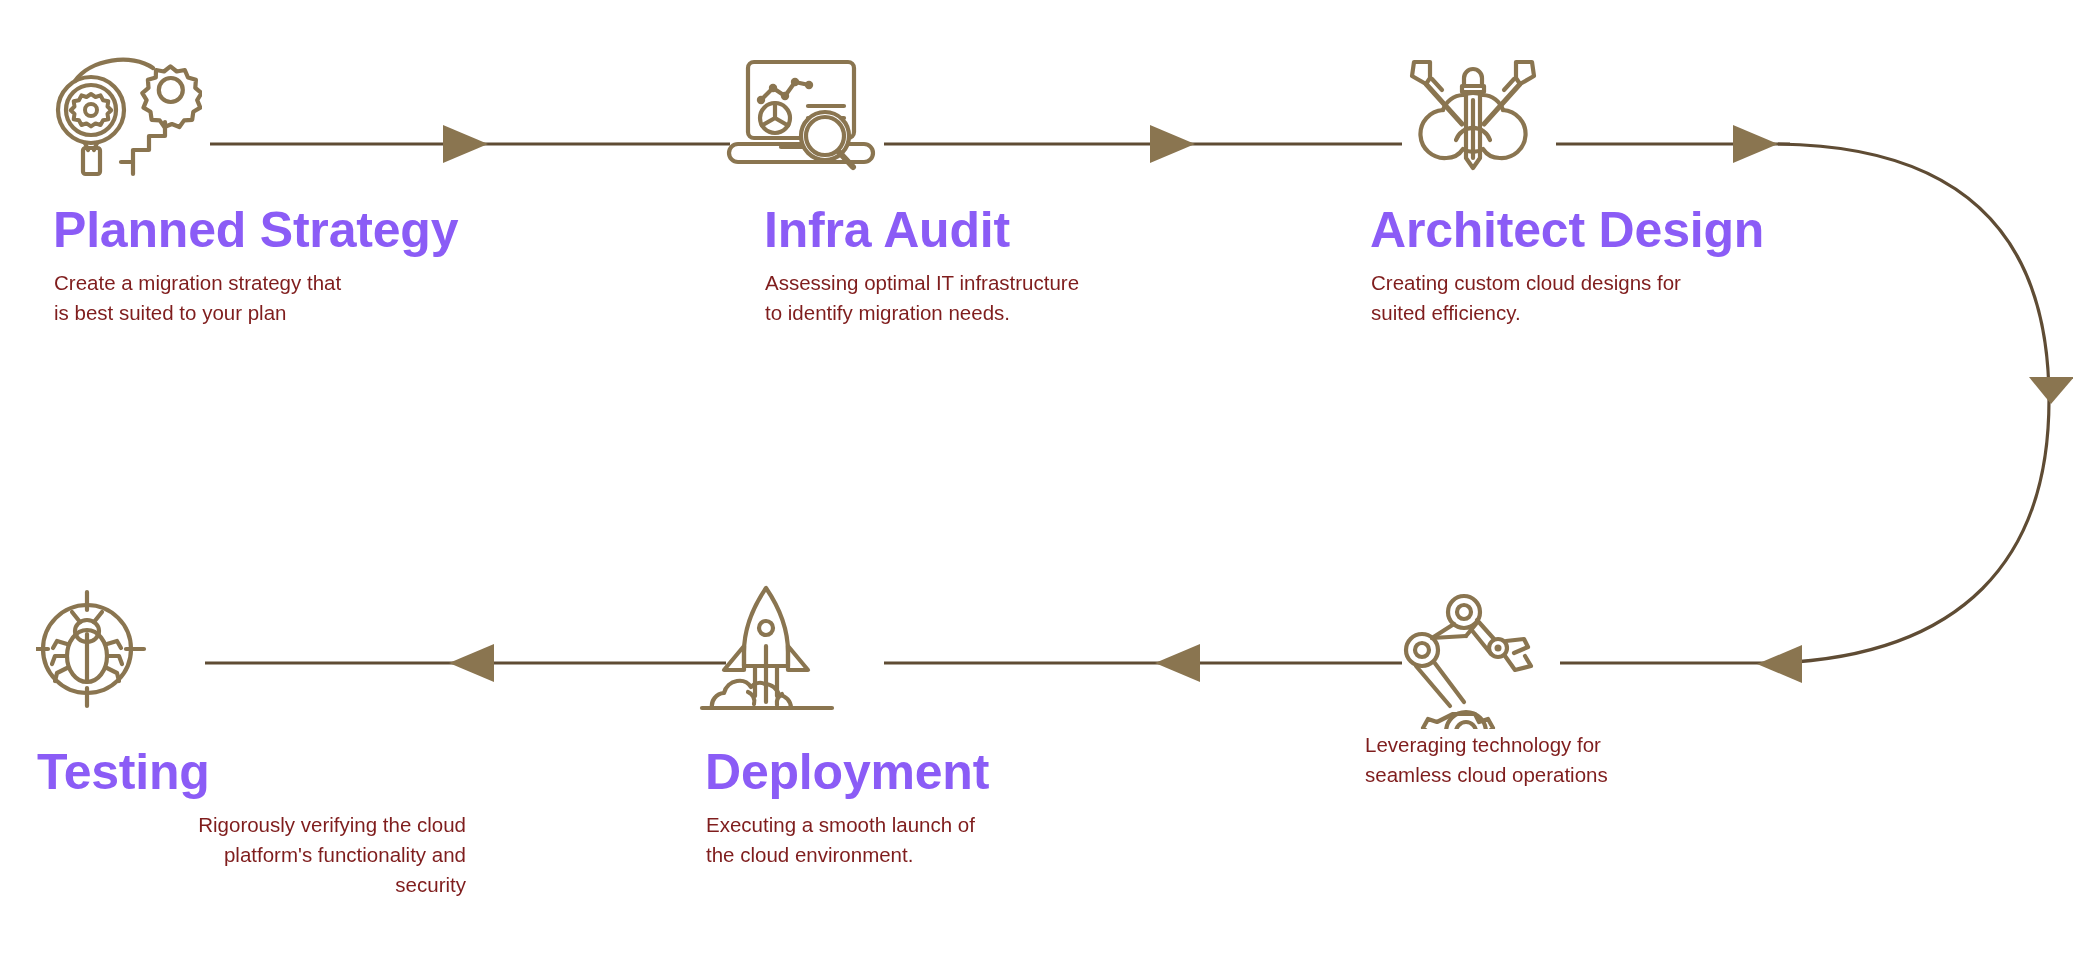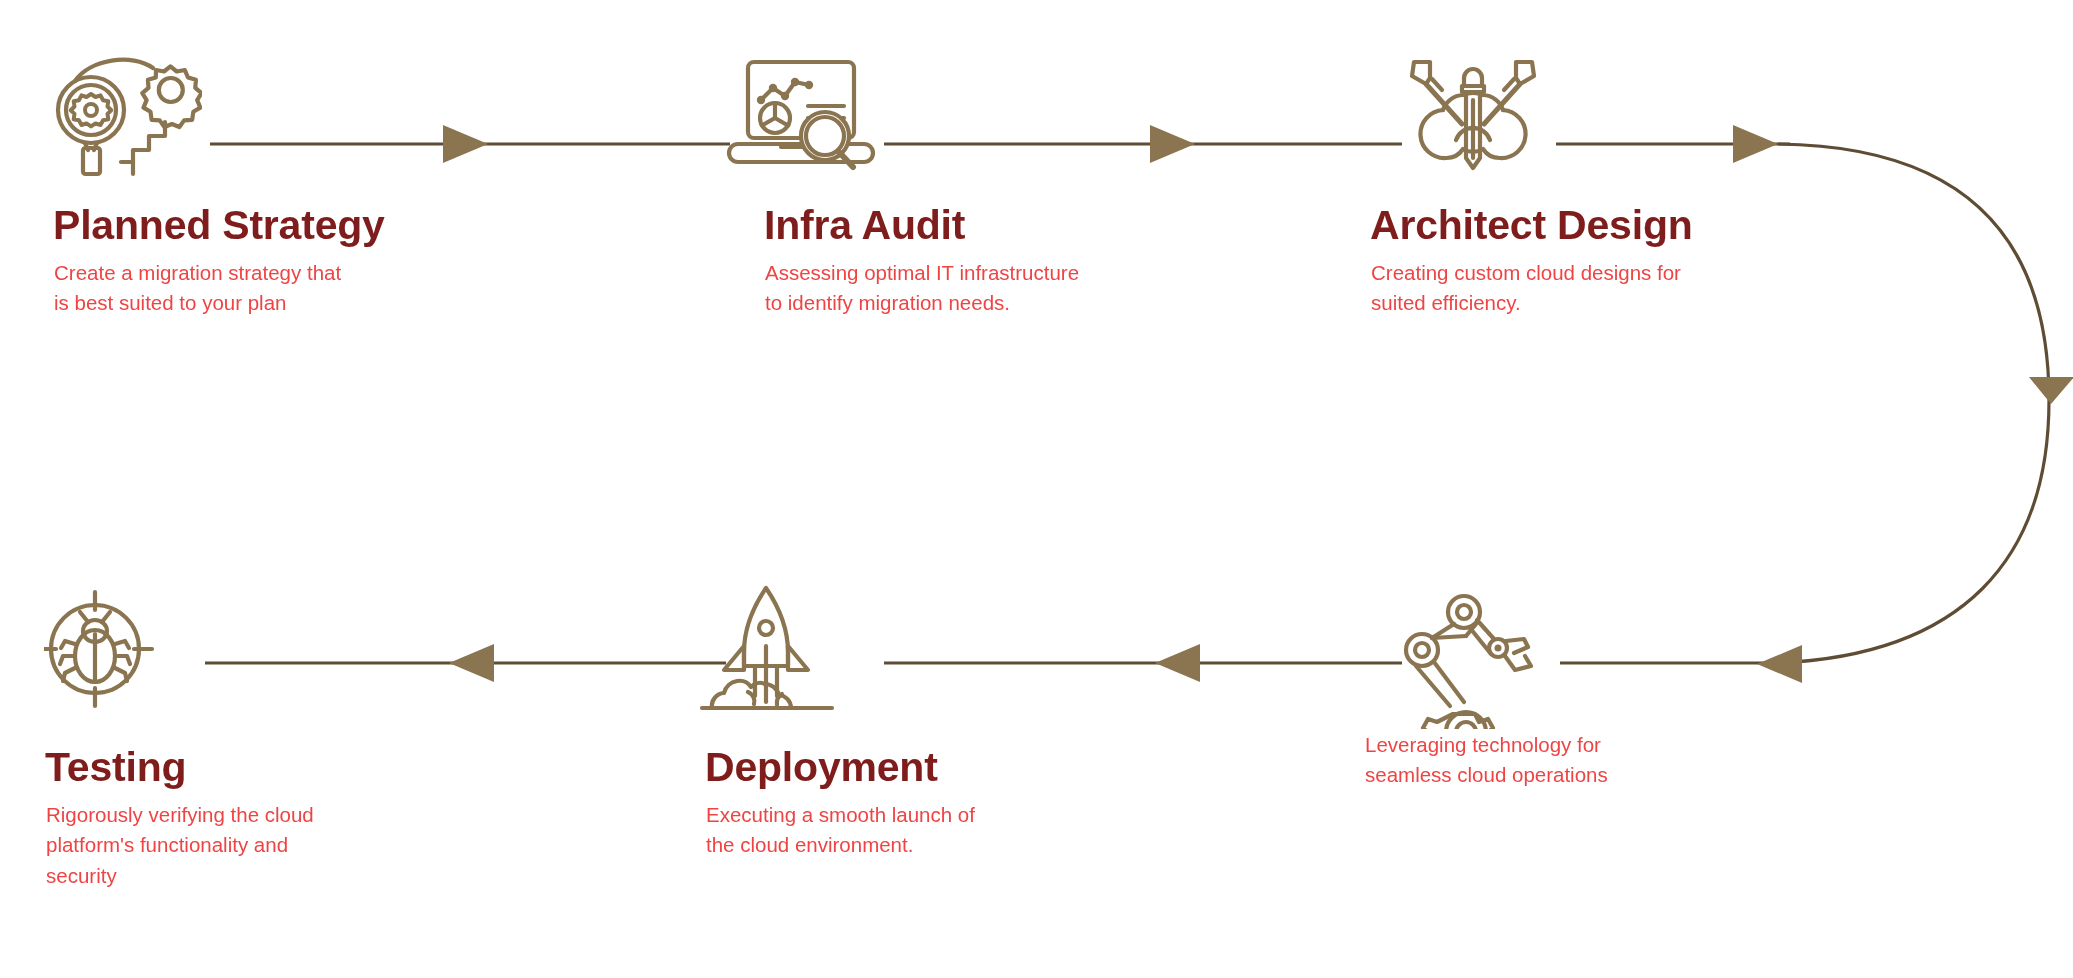--- a/index.html
+++ b/index.html
@@ -37,53 +37,53 @@
   .step-icon {
     height: 135px;
     display: block;
   }
   .step-icon svg {
     display: block;
   }
   .step-title {
     font-family: "Liberation Sans", sans-serif;
     font-weight: bold;
-    font-size: 41px;
+    font-size: 50px;
     line-height: 1.05;
-    color: #7f1d1d;
+    color: #8b5cf6;
     letter-spacing: -0.2px;
     margin: 0;
     white-space: nowrap;
   }
   .step-desc {
     font-family: "Liberation Sans", sans-serif;
     font-weight: normal;
     font-size: 20.5px;
     line-height: 1.48;
-    color: #ef4444;
+    color: #7f1d1d;
     margin: 0;
     white-space: pre-line;
   }
 
   
   #step-strategy   { left: 52px;   top: 48px; }
   #step-strategy   .step-title { margin-top: 21px; margin-left: 1px; }
   #step-strategy   .step-desc  { margin-top: 11px; margin-left: 2px; }
 
   #step-audit      { left: 726px;  top: 48px; }
   #step-audit      .step-title { margin-top: 21px; margin-left: 38px; }
   #step-audit      .step-desc  { margin-top: 11px; margin-left: 39px; }
 
   #step-architect  { left: 1398px; top: 48px; }
   #step-architect  .step-title { margin-top: 21px; margin-left: -28px; }
   #step-architect  .step-desc  { margin-top: 11px; margin-left: -27px; }
 
-  #step-testing    { left: 44px;   top: 584px; }
+  #step-testing    { left: 36px;   top: 584px; }
   #step-testing    .step-title { margin-top: 27px; margin-left: 1px; }
-  #step-testing    .step-desc  { margin-top: 11px; margin-left: 2px; }
+  #step-testing    .step-desc  { margin-top: 11px; margin-left: 2px; text-align: right; }
 
   #step-deployment { left: 692px;  top: 584px; }
   #step-deployment .step-title { margin-top: 27px; margin-left: 13px; }
   #step-deployment .step-desc  { margin-top: 11px; margin-left: 14px; }
 
   #step-automation { left: 1398px; top: 584px; }
   #step-automation .step-title { margin-top: 43px; margin-left: -34px; }
   #step-automation .step-desc  { margin-top: 11px; margin-left: -33px; }
 </style>
 </head>

